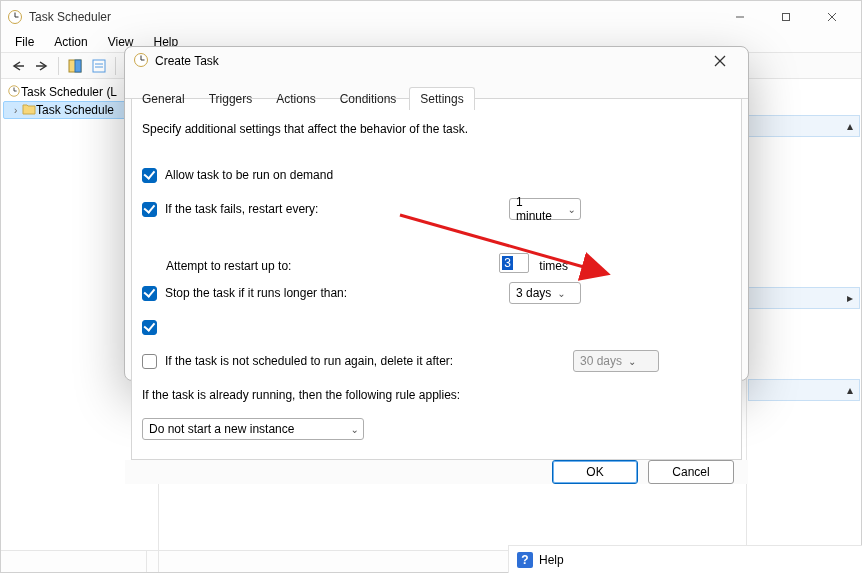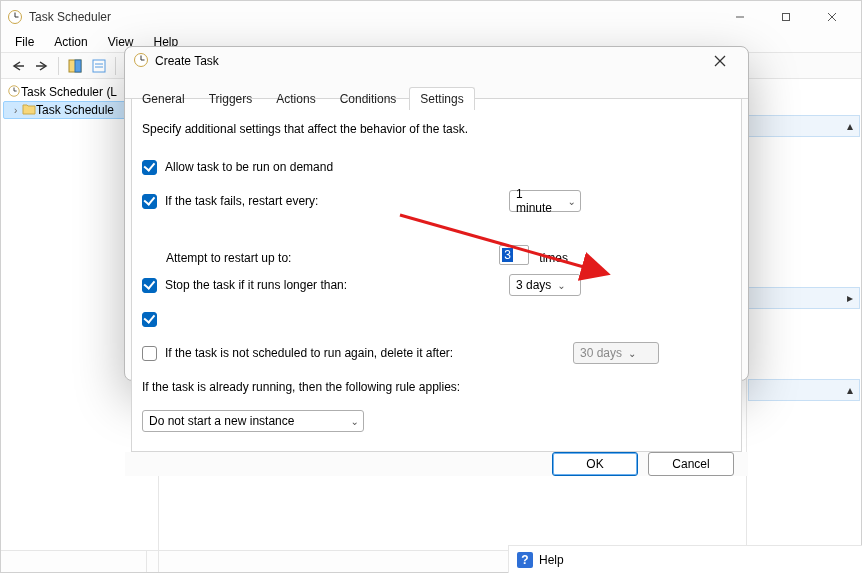--- a/index.html
+++ b/index.html
@@ -439,21 +439,21 @@
 
   <div class="tabrow">
     <div class="tab">General</div>
     <div class="tab">Triggers</div>
     <div class="tab">Actions</div>
     <div class="tab">Conditions</div>
     <div class="tab active">Settings</div>
   </div>
 
   <div class="tab-body">
-    <div class="row" style="margin-bottom:10px">
+    <div class="row" style="margin-bottom:18px">
       <span class="lbl">Specify additional settings that affect the behavior of the task.</span>
     </div>
 
     <div class="row">
       <div class="check checked"></div>
       <span class="lbl">Allow task to be run on demand</span>
     </div>
 
 
     <div class="row">

